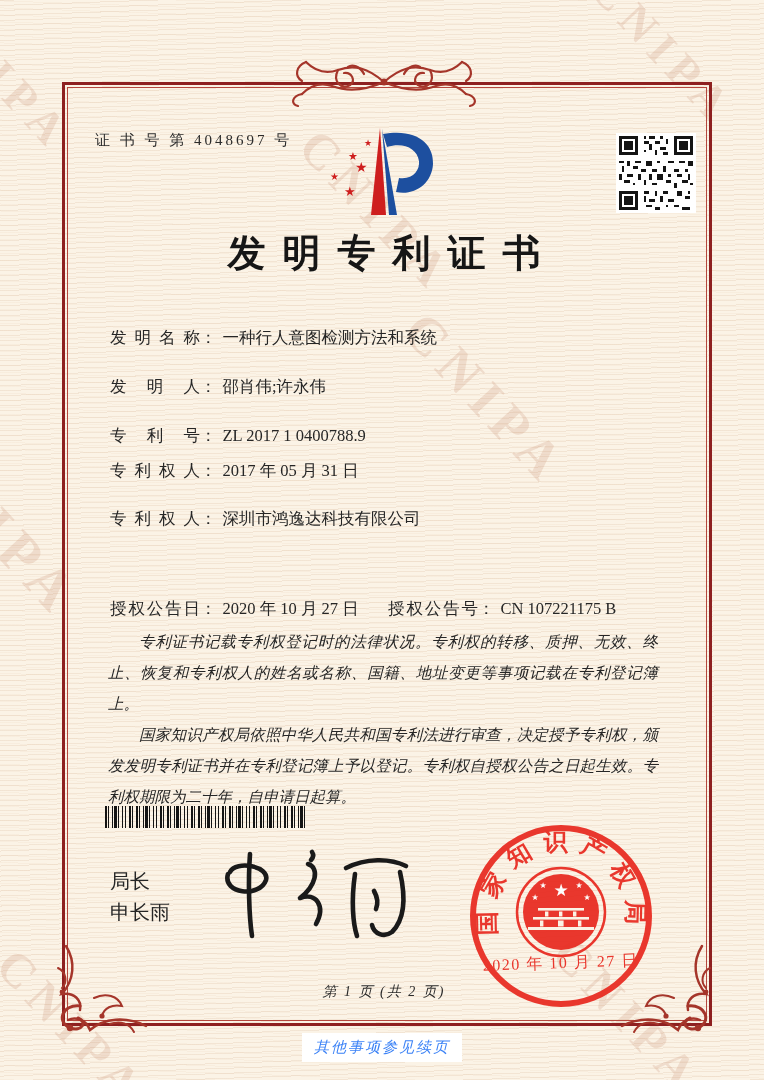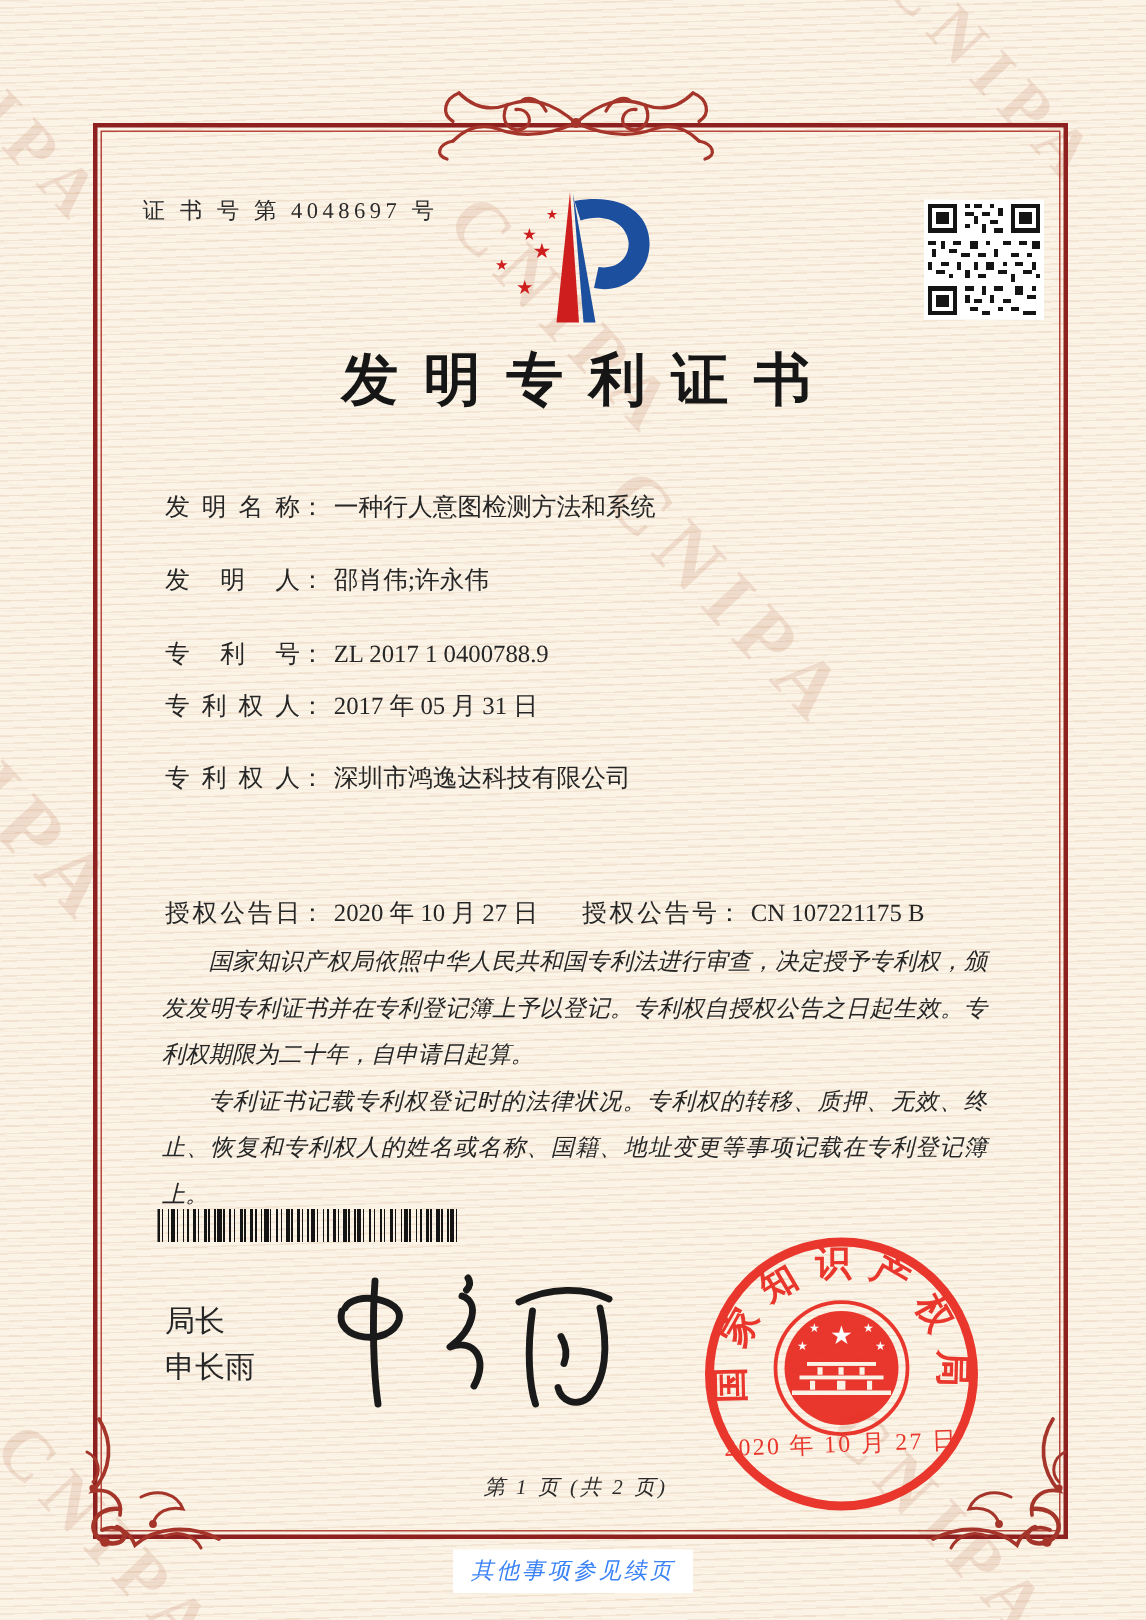--- a/index.html
+++ b/index.html
@@ -218,22 +218,22 @@
     <span class="flabel">专利权人</span><span class="fcolon">：</span><span class="fvalue">深圳市鸿逸达科技有限公司</span>
   </div>
   <div class="frow" style="top:597px;width:560px;">
     <span class="flabel">授权公告日</span><span class="fcolon">：</span><span class="fvalue">2020 年 10 月 27 日</span>
     <span class="pair2">
       <span class="flabel">授权公告号</span><span class="fcolon">：</span><span class="fvalue">CN 107221175 B</span>
     </span>
   </div>
 
   <div class="abs body-text">
+    <p>专利证书记载专利权登记时的法律状况。专利权的转移、质押、无效、终止、恢复和专利权人的姓名或名称、国籍、地址变更等事项记载在专利登记簿上。</p>
     <p>国家知识产权局依照中华人民共和国专利法进行审查，决定授予专利权，颁发发明专利证书并在专利登记簿上予以登记。专利权自授权公告之日起生效。专利权期限为二十年，自申请日起算。</p>
-    <p>专利证书记载专利权登记时的法律状况。专利权的转移、质押、无效、终止、恢复和专利权人的姓名或名称、国籍、地址变更等事项记载在专利登记簿上。</p>
   </div>
 
   <div class="abs barcode"></div>
 
   <div class="abs officer">
     <div>局长</div>
     <div>申长雨</div>
   </div>
 
   <svg class="abs" style="left:208px;top:846px;" width="210" height="95" viewBox="0 0 210 95">

